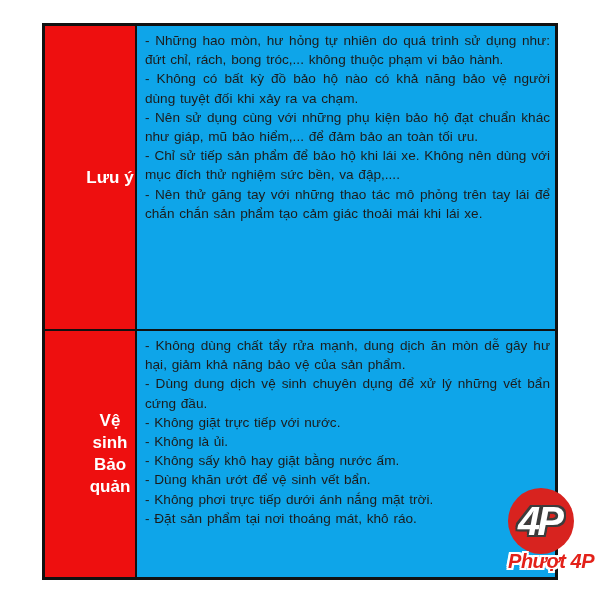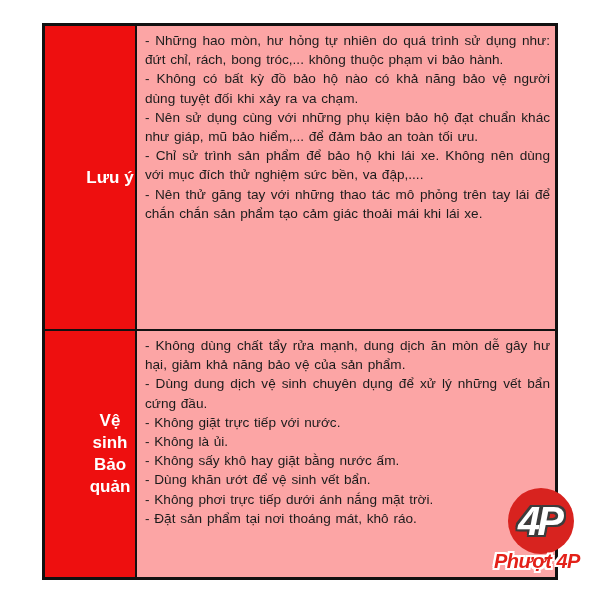--- a/index.html
+++ b/index.html
@@ -39,21 +39,21 @@
   }
   .label-text {
     color: #ffffff;
     font-weight: bold;
     font-size: 17px;
     line-height: 22px;
     white-space: pre-line;
   }
   .content-cell {
     flex: 1;
-    background: #fca5a5;
+    background: #0ea5e9;
     padding: 5px 5px 4px 8px;
     overflow: hidden;
   }
   .note-item {
     color: #1c1c1c;
     font-size: 13.6px;
     line-height: 19.2px;
     text-align: justify;
     word-spacing: 1px;
   }
@@ -83,21 +83,21 @@
     text-shadow:
       -2px -2px 0 #3c3c3c, 2px -2px 0 #3c3c3c,
       -2px 2px 0 #3c3c3c, 2px 2px 0 #3c3c3c,
       0 -2px 0 #3c3c3c, 0 2px 0 #3c3c3c,
       -2px 0 0 #3c3c3c, 2px 0 0 #3c3c3c;
   }
   .logo-caption {
     position: absolute;
     left: 0; top: 64px;
     width: 100px;
-    text-align: left;
+    text-align: right;
     color: #e32119;
     font-weight: bold;
     font-style: italic;
     font-size: 20px;
     letter-spacing: -0.5px;
     text-shadow:
       -2px -2px 0 #ffffff, 2px -2px 0 #ffffff,
       -2px 2px 0 #ffffff, 2px 2px 0 #ffffff,
       0 -2px 0 #ffffff, 0 2px 0 #ffffff,
       -2px 0 0 #ffffff, 2px 0 0 #ffffff;
@@ -108,21 +108,21 @@
 
 <div class="info-table">
   <div class="t-row row-1">
     <div class="label-cell">
       <div class="label-text">Lưu ý</div>
     </div>
     <div class="content-cell">
         <div class="note-item">- Những hao mòn, hư hỏng tự nhiên do quá trình sử dụng như: đứt chỉ, rách, bong tróc,... không thuộc phạm vi bảo hành.</div>
         <div class="note-item">- Không có bất kỳ đồ bảo hộ nào có khả năng bảo vệ người dùng tuyệt đối khi xảy ra va chạm.</div>
         <div class="note-item">- Nên sử dụng cùng với những phụ kiện bảo hộ đạt chuẩn khác như giáp, mũ bảo hiểm,... để đảm bảo an toàn tối ưu.</div>
-        <div class="note-item">- Chỉ sử trình sản phẩm để bảo hộ khi lái xe. Không nên dùng với mục đích thử nghiệm sức bền, va đập,....</div>
+        <div class="note-item">- Chỉ sử tiếp sản phẩm để bảo hộ khi lái xe. Không nên dùng với mục đích thử nghiệm sức bền, va đập,....</div>
         <div class="note-item">- Nên thử găng tay với những thao tác mô phỏng trên tay lái để chắn chắn sản phẩm tạo cảm giác thoải mái khi lái xe.</div>
       </div>
   </div>
   <div class="t-row row-2">
     <div class="label-cell">
       <div class="label-text">Vệ sinh
 Bảo quản</div>
     </div>
     <div class="content-cell">
         <div class="note-item">- Không dùng chất tẩy rửa mạnh, dung dịch ăn mòn dễ gây hư hại, giảm khả năng bảo vệ của sản phẩm.</div>

